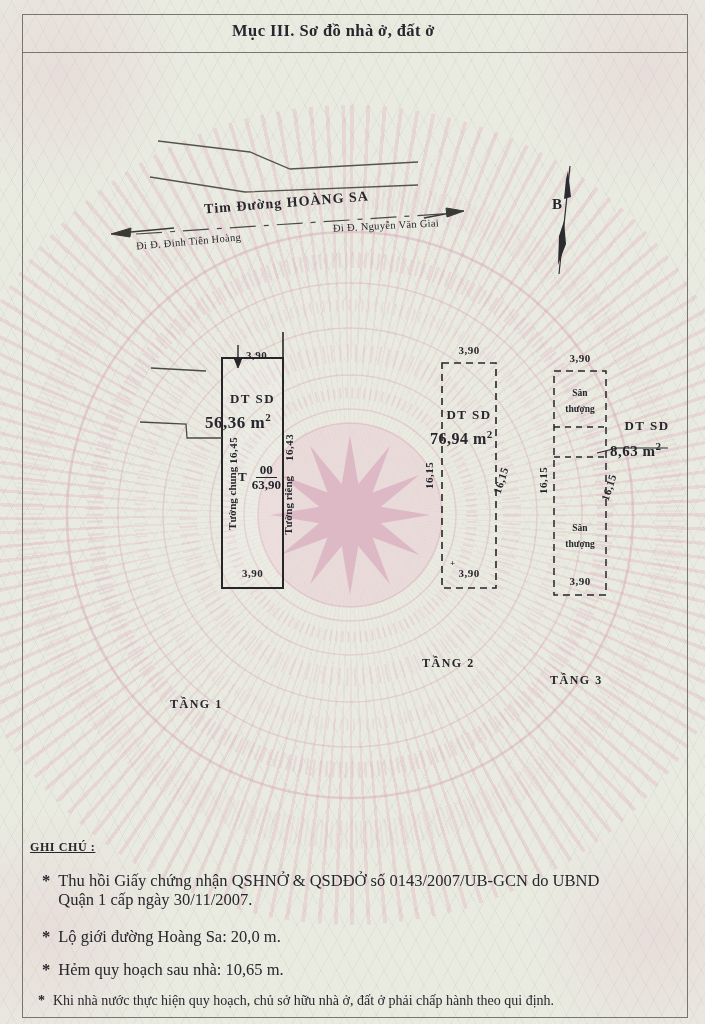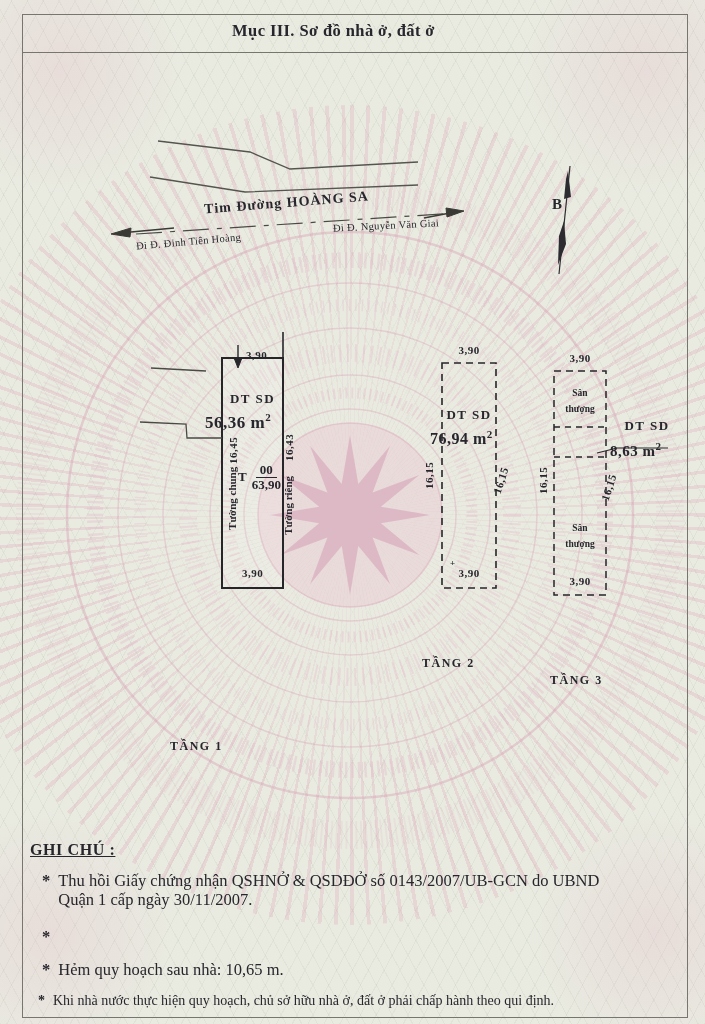--- a/index.html
+++ b/index.html
@@ -33,21 +33,21 @@
   .rot70{transform:rotate(-72deg);text-align:center;}
   .wall-lbl{font-size:11px;font-weight:600;}
   .area-lbl{font-weight:bold;font-size:13px;letter-spacing:1.5px;text-align:center;}
   .area-val{font-weight:bold;font-size:17px;letter-spacing:0.5px;text-align:left;white-space:nowrap;}
   .area-val sup{font-size:11px;}
   .floor-name{font-weight:bold;font-size:12px;letter-spacing:1.5px;}
   .terrace{font-size:9.5px;font-weight:600;text-align:center;line-height:1.7;}
   .marker{display:flex;align-items:center;gap:5px;font-weight:bold;font-size:13px;}
   .frac{display:inline-flex;flex-direction:column;align-items:center;line-height:1.1;text-align:right;}
   .frac .num{border-bottom:1.4px solid #26262c;padding:0 4px;}
-  .notes-head{font-weight:bold;font-size:16px;text-decoration:underline;letter-spacing:0.6px;font-family:Liberation Serif, serif;}
+  .notes-head{font-weight:bold;font-size:12px;text-decoration:underline;letter-spacing:0.6px;font-family:Liberation Serif, serif;}
   .note-row{display:flex;gap:8px;font-size:16.5px;}
   .note-row .b{flex:0 0 auto;font-weight:bold;}
   .note-sm{font-size:14px;white-space:nowrap;}
   .plusmark{font-size:9px;font-weight:bold;}
 </style>
 </head>
 <body>
 
 <div id="page">
 
@@ -139,21 +139,21 @@
   <div class="lbl dim rot" style="left:269px;top:441px;width:40px;">16,43</div>
   <div class="lbl wall-lbl rot" style="left:248px;top:499px;width:80px;">Tường riêng</div>
   <div class="lbl marker" style="left:238px;top:463px;">
     <span>T</span>
     <span class="frac">
       <span class="num">00</span>
       <span class="den">63,90</span>
     </span>
   </div>
   <div class="lbl dim" style="left:222px;top:567px;width:61px;text-align:center;">3,90</div>
-  <div class="lbl floor-name" style="left:170px;top:740px;">TẦNG 1</div>
+  <div class="lbl floor-name" style="left:170px;top:698px;">TẦNG 1</div>
 
   <div class="lbl dim" style="left:442px;top:344px;width:54px;text-align:center;">3,90</div>
   <div class="lbl area-lbl" style="left:442px;top:408px;width:54px;">DT SD</div>
   <div class="lbl area-val" style="left:430px;top:428px;width:78px;font-size:16px;"><span>76,94 m</span><sup>2</sup></div>
   <div class="lbl dim rot" style="left:409px;top:469px;width:40px;">16,15</div>
   <div class="lbl dim rot70" style="left:481px;top:474px;width:40px;">16,15</div>
   <div class="lbl plusmark" style="left:450px;top:558px;">+</div>
   <div class="lbl dim" style="left:442px;top:567px;width:54px;text-align:center;">3,90</div>
   <div class="lbl floor-name" style="left:422px;top:657px;">TẦNG 2</div>
 
@@ -170,20 +170,21 @@
   <div class="lbl notes-head" style="left:30px;top:841px;">GHI CHÚ :</div>
   <div class="lbl note-row" style="left:42px;top:872px;width:640px;">
     <span class="b">*</span>
     <span>
       <span style="display:block;">Thu hồi Giấy chứng nhận QSHNỞ &amp; QSDĐỞ số 0143/2007/UB-GCN do UBND</span>
       <span style="display:block;">Quận 1 cấp ngày 30/11/2007.</span>
     </span>
   </div>
   <div class="lbl note-row" style="left:42px;top:928px;width:640px;">
     <span class="b">*</span>
+    <span>Lộ giới đường Hoàng Sa: 20,0 m.</span>
   </div>
   <div class="lbl note-row" style="left:42px;top:961px;width:640px;">
     <span class="b">*</span>
     <span>Hẻm quy hoạch sau nhà: 10,65 m.</span>
   </div>
   <div class="lbl note-row note-sm" style="left:38px;top:993px;width:655px;">
     <span class="b">*</span>
     <span>Khi nhà nước thực hiện quy hoạch, chủ sở hữu nhà ở, đất ở phải chấp hành theo qui định.</span>
   </div>
 

